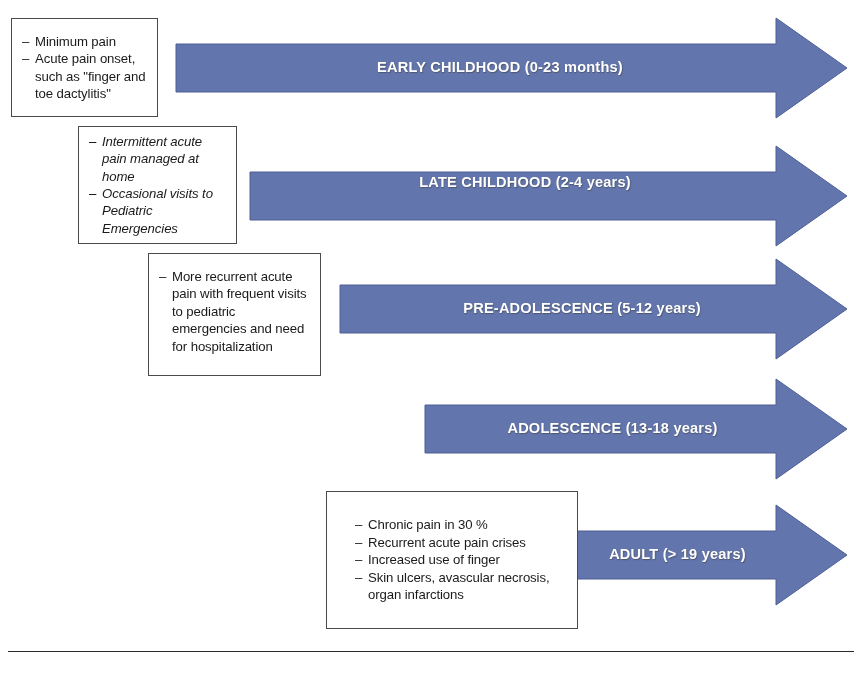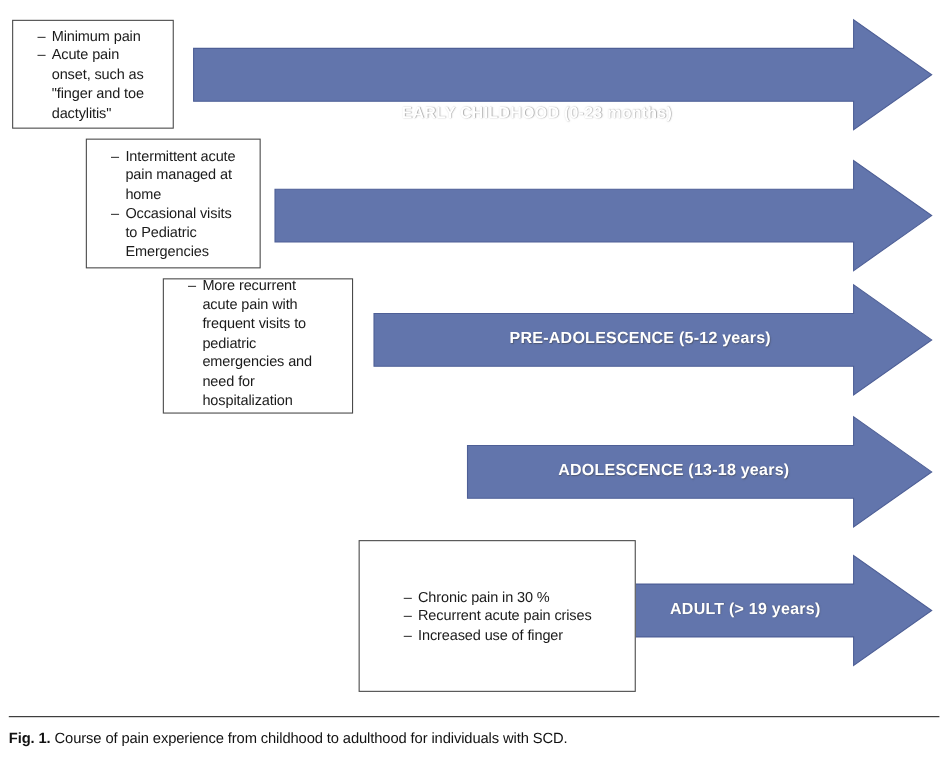--- a/index.html
+++ b/index.html
@@ -35,42 +35,42 @@
     position: absolute;
     box-sizing: border-box;
     background: #ffffff;
     border: 1.6px solid #4a4a4a;
     z-index: 5;
     display: flex;
     flex-direction: column;
     justify-content: center;
   }
   .desc-list {
-    margin: 12px;
+    margin: 0;
     padding: 0;
     list-style: none;
   }
   .desc-item {
     position: relative;
     padding-left: 13px;
     font-size: 13.2px;
     line-height: 17.4px;
     letter-spacing: -0.1px;
     color: #1a1a1a;
   }
   .desc-item::before {
     content: "\2013";
     position: absolute;
     left: 0;
     top: 0;
   }
 
   
   .box-1 { left: 11px;  top: 18px;  width: 147px; height: 99px;  padding: 6px 9px 6px 10px; }
-  .box-2 { left: 78px;  top: 126px; width: 159px; height: 118px; padding: 6px 9px 6px 10px; }
+  .box-2 { left: 78px;  top: 126px; width: 159px; height: 118px; padding: 6px 9px 6px 10px; font-style: italic; }
   .box-3 { left: 148px; top: 253px; width: 173px; height: 123px; padding: 6px 9px 12px 10px; }
   .box-4 { left: 233px; top: 381px; width: 176px; height: 98px;  padding: 6px 9px 6px 10px; }
   .box-5 { left: 326px; top: 491px; width: 252px; height: 138px; padding: 6px 9px 6px 28px; }
 
   
   .arrow {
     position: absolute;
     z-index: 2;
   }
   .arrow svg {
@@ -90,21 +90,21 @@
     text-shadow: 0.6px 0.6px 1.1px rgba(60,60,60,0.55);
   }
 
   
   .arrow-1 { left: 176px; top: 18px;  width: 671px; height: 100px; }
   .arrow-2 { left: 250px; top: 146px; width: 597px; height: 100px; }
   .arrow-3 { left: 340px; top: 259px; width: 507px; height: 100px; }
   .arrow-4 { left: 425px; top: 379px; width: 422px; height: 100px; }
   .arrow-5 { left: 555px; top: 505px; width: 292px; height: 100px; }
 
-  .label-1 { left: 176px; top: 59px;  width: 624px; margin-top: 36px; }
+  .label-1 { left: 188px; top: 59px;  width: 624px; }
   .label-2 { left: 250px; top: 174px; width: 550px; }
   .label-3 { left: 352px; top: 300px; width: 460px; }
   .label-4 { left: 425px; top: 420px; width: 375px; }
   .label-5 { left: 555px; top: 546px; width: 245px; }
   .arrow-label { text-align: center; }
 
   
   #caption-rule {
     position: absolute;
     left: 8px;
@@ -139,20 +139,21 @@
         <path d="M0,26 L600,26 L600,0 L671,50 L600,100 L600,74 L0,74 Z" fill="#6275AC" stroke="#4E5F96" stroke-width="1"></path>
       </svg>
     </div>
     <div class="arrow-label label-1">EARLY CHILDHOOD (0-23 months)</div>
 
     <div class="arrow arrow-2">
       <svg viewBox="0 0 597 100" preserveAspectRatio="none">
         <path d="M0,26 L526,26 L526,0 L597,50 L526,100 L526,74 L0,74 Z" fill="#6275AC" stroke="#4E5F96" stroke-width="1"></path>
       </svg>
     </div>
+    <div class="arrow-label label-2">LATE CHILDHOOD (2-4 years)</div>
 
     <div class="arrow arrow-3">
       <svg viewBox="0 0 507 100" preserveAspectRatio="none">
         <path d="M0,26 L436,26 L436,0 L507,50 L436,100 L436,74 L0,74 Z" fill="#6275AC" stroke="#4E5F96" stroke-width="1"></path>
       </svg>
     </div>
     <div class="arrow-label label-3">PRE-ADOLESCENCE (5-12 years)</div>
 
     <div class="arrow arrow-4">
       <svg viewBox="0 0 422 100" preserveAspectRatio="none">
@@ -187,24 +188,22 @@
         <li class="desc-item">More recurrent acute pain with frequent visits to pediatric emergencies and need for hospitalization</li>
       </ul>
     </div>
 
 
     <div class="desc-box box-5">
       <ul class="desc-list">
         <li class="desc-item">Chronic pain in 30 %</li>
         <li class="desc-item">Recurrent acute pain crises</li>
         <li class="desc-item">Increased use of finger</li>
+        <li class="desc-item">Skin ulcers, avascular necrosis, organ infarctions</li>
       </ul>
     </div>
 
   </div>
 
   <div id="caption-rule"></div>
 
-  <div id="caption">
-    <span class="caption-label">Fig. 1.</span><span> </span><span>Course of pain experience from childhood to adulthood for individuals with SCD.</span>
-  </div>
 
 </div>
 
 </body></html>

